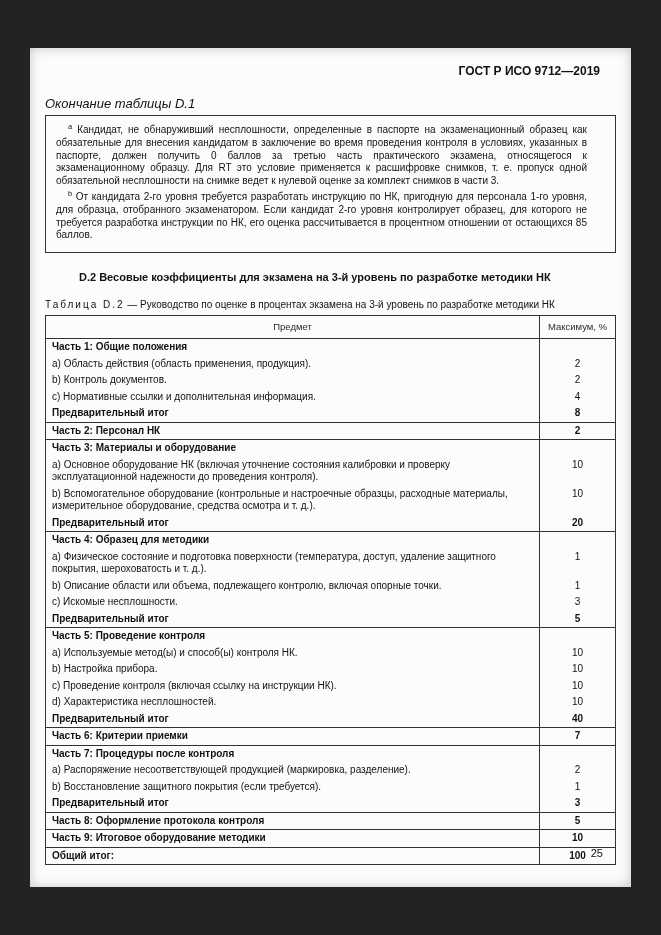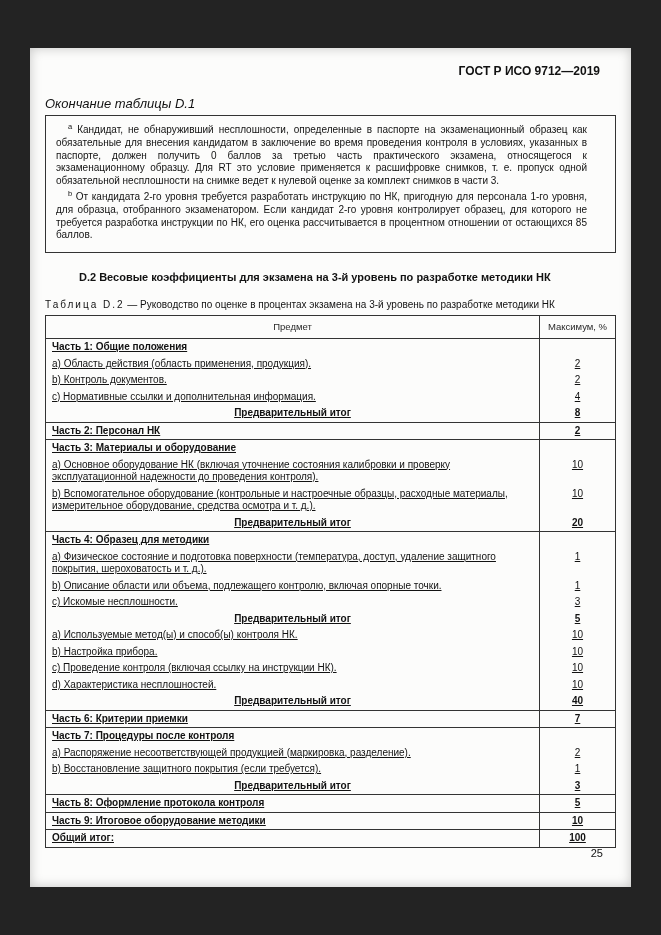--- a/index.html
+++ b/index.html
@@ -43,26 +43,26 @@
     font-size: 10px; line-height: 1.25;
     border: 1px solid #333;
   }
   table.d2 th {
     border: 1px solid #333; font-weight: normal;
     font-size: 9.5px; color: #2a2a2a;
     padding: 5px 4px; text-align: center;
   }
   table.d2 td {
     border-left: 1px solid #333; border-right: 1px solid #333;
-    padding: 2px 6px; vertical-align: top; text-decoration: underline;
+    padding: 2px 6px; vertical-align: top;
   }
   table.d2 th.c-max-h, table.d2 td.c-max { width: 76px; }
   td.c-max { text-align: center; }
   tr.part td, tr.total td { border-top: 1px solid #333; font-weight: bold; }
-  tr.subtotal td { font-weight: bold; text-align: center; }
+  tr.subtotal td { font-weight: bold; }
   .page-num {
     position: absolute; right: 28px; bottom: 28px; font-size: 11px;
   }
 </style>
 </head>
 <body>
 
 <div class="page">
 
   <div class="doc-header">ГОСТ Р ИСО 9712—2019</div>
@@ -142,20 +142,24 @@
           <td class="c-max">1</td>
         </tr>
         <tr class="item">
           <td class="c-subject">c) Искомые несплошности.</td>
           <td class="c-max">3</td>
         </tr>
         <tr class="subtotal">
           <td class="c-subject">Предварительный итог</td>
           <td class="c-max">5</td>
         </tr>
+        <tr class="part">
+          <td class="c-subject">Часть 5: Проведение контроля</td>
+          <td class="c-max"></td>
+        </tr>
         <tr class="item">
           <td class="c-subject">a) Используемые метод(ы) и способ(ы) контроля НК.</td>
           <td class="c-max">10</td>
         </tr>
         <tr class="item">
           <td class="c-subject">b) Настройка прибора.</td>
           <td class="c-max">10</td>
         </tr>
         <tr class="item">
           <td class="c-subject">c) Проведение контроля (включая ссылку на инструкции НК).</td>

